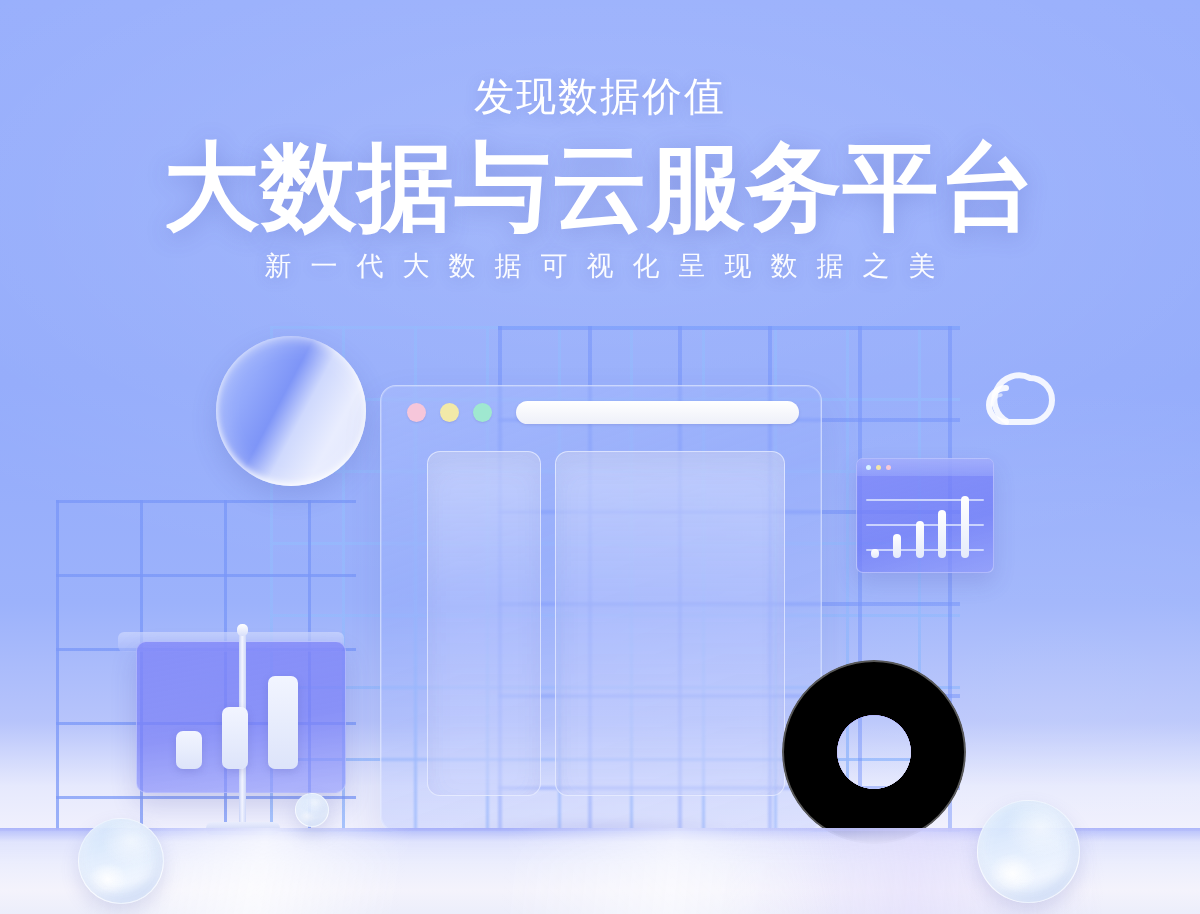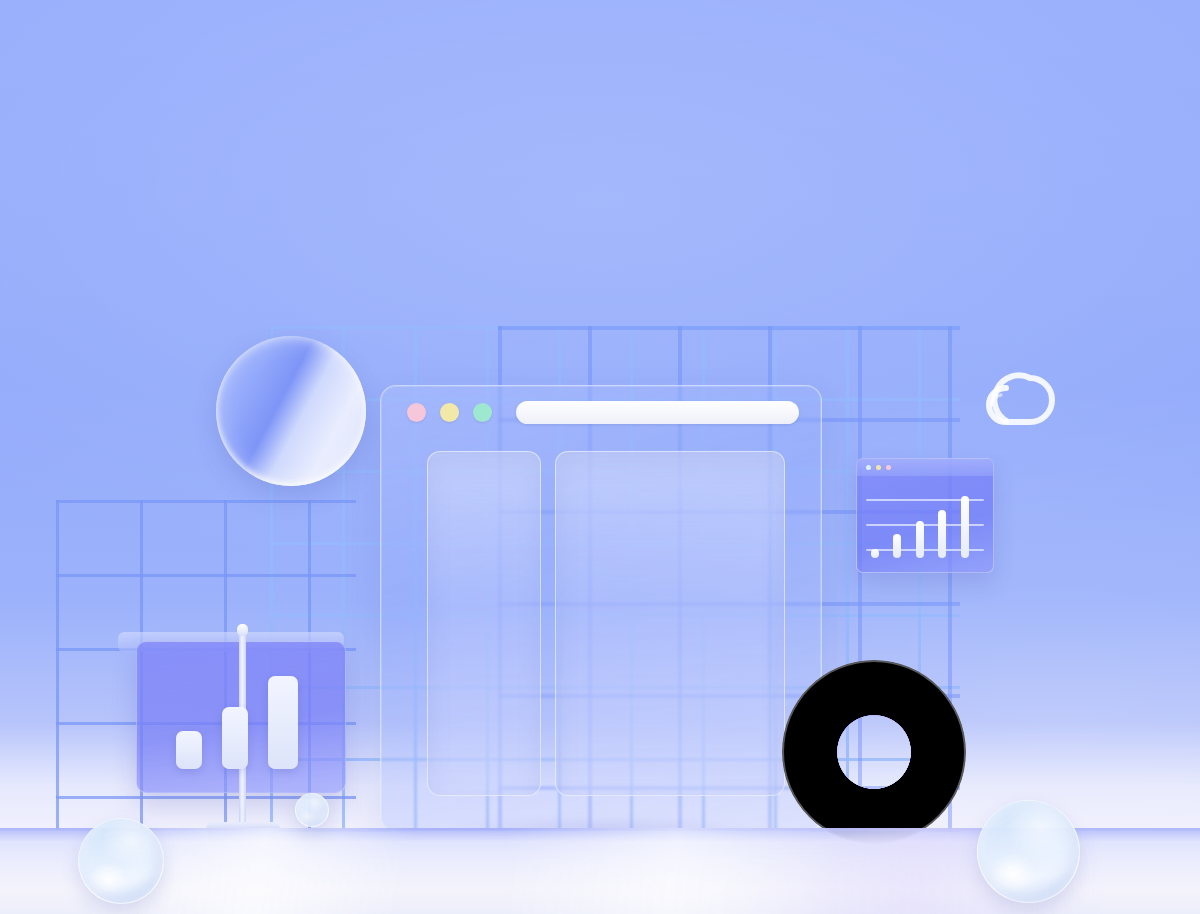--- a/index.html
+++ b/index.html
@@ -313,14 +313,19 @@
 
   <div class="donut"></div>
   <div class="donut-ring-hl"></div>
 
   <div class="floor-line"></div>
   <div class="floor"></div>
   <div class="sphere s3"></div>
   <div class="sphere s1"></div>
   <div class="sphere s2"></div>
 
+  <div class="hero">
+    <div class="eyebrow">发现数据价值</div>
+    <div class="title">大数据与云服务平台</div>
+    <div class="tagline">新一代大数据可视化呈现数据之美</div>
+  </div>
 
 </div>
 
 </body></html>

